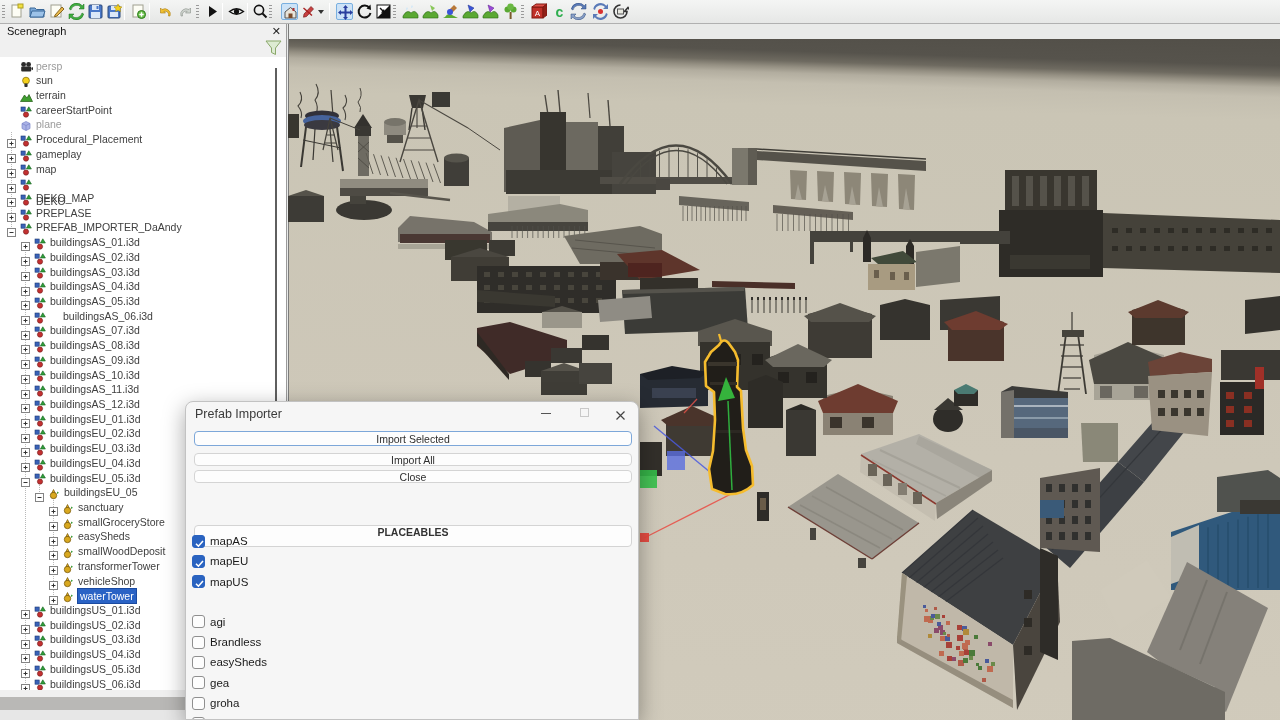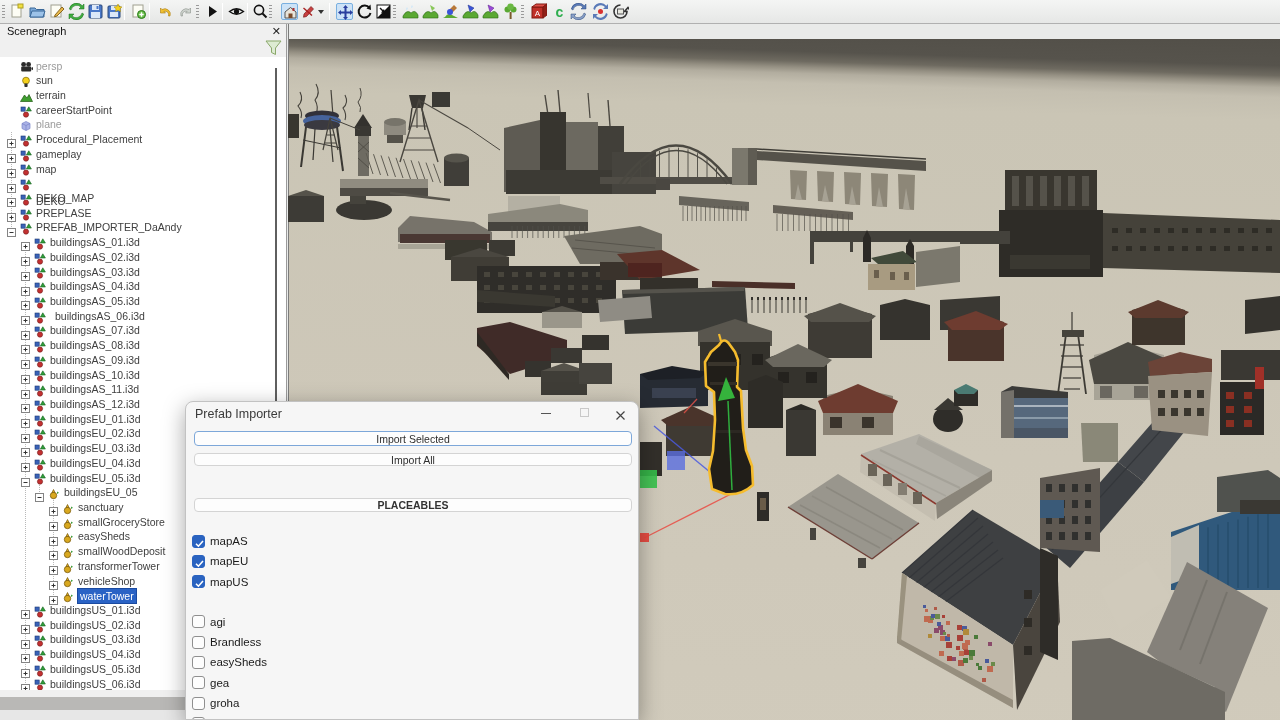--- a/index.html
+++ b/index.html
@@ -866,21 +866,21 @@
 <span class="exp" style="left:20.5px;top:311.0px"><svg width="9" height="9" viewBox="0 0 9 9">
           <rect x="0.5" y="0.5" width="8" height="8" fill="#fff" stroke="#848484"></rect>
           <path d="M2.5 4.5 H6.5" stroke="#333" stroke-width="1"></path>
           <path d="M4.5 2.5 V6.5" stroke="#333" stroke-width="1"></path>
         </svg></span>
 <span class="tico" style="left:34px;top:309.5px"><svg width="12" height="12" viewBox="0 0 12 12">
           <rect x="1" y="1" width="4.2" height="4.2" fill="#3a62b8" stroke="#1d3a73" stroke-width="0.6"></rect>
           <path d="M8.8 0.8 L11.4 5 L6.4 5 Z" fill="#2fa03a" stroke="#176020" stroke-width="0.6"></path>
           <circle cx="6" cy="8.6" r="2.6" fill="#c23030" stroke="#701a1a" stroke-width="0.6"></circle>
         </svg></span>
-<span class="tlbl" style="left:55px;top:308.6px;color:#404040">buildingsAS_06.i3d</span>
+<span class="tlbl" style="left:63px;top:308.6px;color:#404040">buildingsAS_06.i3d</span>
 <span class="exp" style="left:20.5px;top:325.7px"><svg width="9" height="9" viewBox="0 0 9 9">
           <rect x="0.5" y="0.5" width="8" height="8" fill="#fff" stroke="#848484"></rect>
           <path d="M2.5 4.5 H6.5" stroke="#333" stroke-width="1"></path>
           <path d="M4.5 2.5 V6.5" stroke="#333" stroke-width="1"></path>
         </svg></span>
 <span class="tico" style="left:34px;top:324.2px"><svg width="12" height="12" viewBox="0 0 12 12">
           <rect x="1" y="1" width="4.2" height="4.2" fill="#3a62b8" stroke="#1d3a73" stroke-width="0.6"></rect>
           <path d="M8.8 0.8 L11.4 5 L6.4 5 Z" fill="#2fa03a" stroke="#176020" stroke-width="0.6"></path>
           <circle cx="6" cy="8.6" r="2.6" fill="#c23030" stroke="#701a1a" stroke-width="0.6"></circle>
         </svg></span>
@@ -1153,21 +1153,22 @@
     <div id="bstrip3"></div>
 <div id="dialog">
 <div class="dtitle">Prefab Importer</div>
 <span class="dmin"></span>
 <span class="dmax"></span>
 <span class="dclose"><svg width="11" height="11" viewBox="0 0 11 11">
           <path d="M1.5 1.5 L9.5 9.5 M9.5 1.5 L1.5 9.5" stroke="#444" stroke-width="1.2"></path>
         </svg></span>
 <div class="dbtn prim" style="top:29px;height:15px;line-height:14px">Import Selected</div>
 <div class="dbtn" style="top:51px;height:13px;line-height:12px">Import All</div>
-<div class="dbtn hdr" style="top:96px;height:14px;line-height:13px">PLACEABLES</div>
+<div class="dbtn" style="top:68px;height:13px;line-height:12px">Close</div>
+<div class="dbtn hdr" style="top:123px;height:22px;line-height:13px">PLACEABLES</div>
 <span class="cb on" style="left:6px;top:132.5px"><svg width="13" height="13" viewBox="0 0 13 13">
           <path d="M3 6.8 L5.4 9.2 L10 4" stroke="#fff" stroke-width="1.6" fill="none"></path>
         </svg></span>
       <span class="cblab" style="left:24px;top:132.0px">mapAS</span>
 <span class="cb on" style="left:6px;top:152.8px"><svg width="13" height="13" viewBox="0 0 13 13">
           <path d="M3 6.8 L5.4 9.2 L10 4" stroke="#fff" stroke-width="1.6" fill="none"></path>
         </svg></span>
       <span class="cblab" style="left:24px;top:152.3px">mapEU</span>
 <span class="cb on" style="left:6px;top:173.2px"><svg width="13" height="13" viewBox="0 0 13 13">
           <path d="M3 6.8 L5.4 9.2 L10 4" stroke="#fff" stroke-width="1.6" fill="none"></path>

